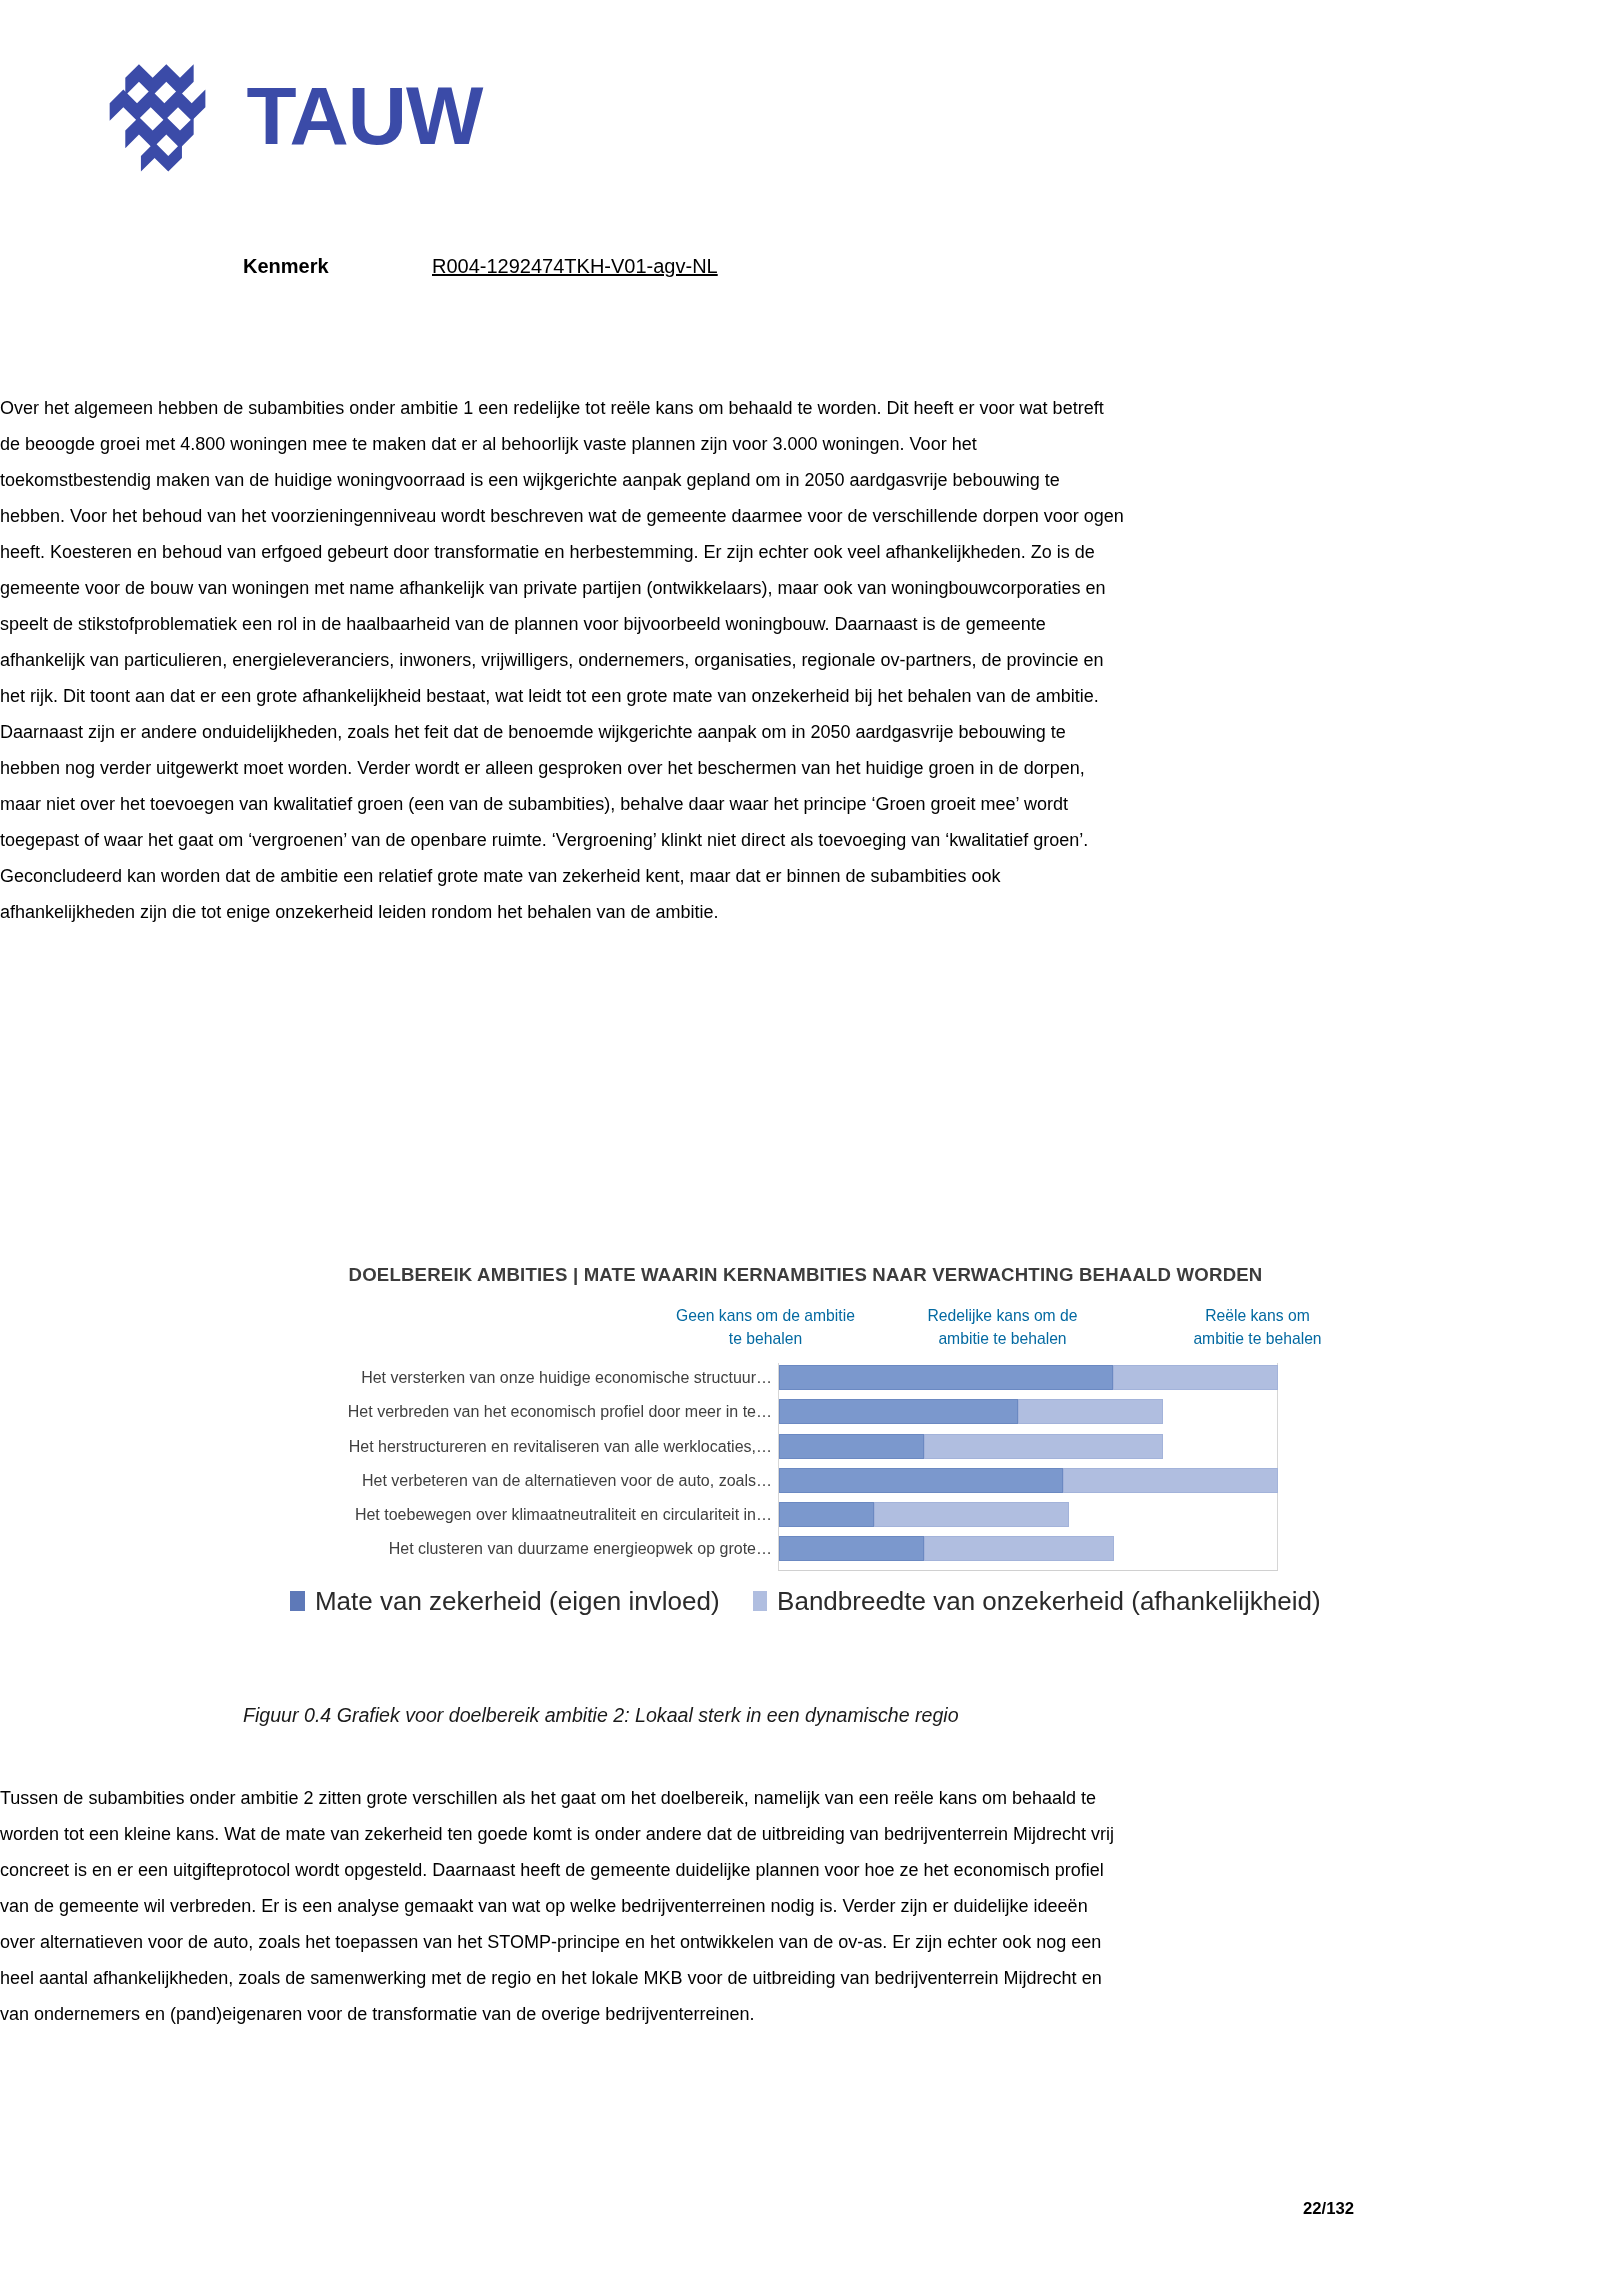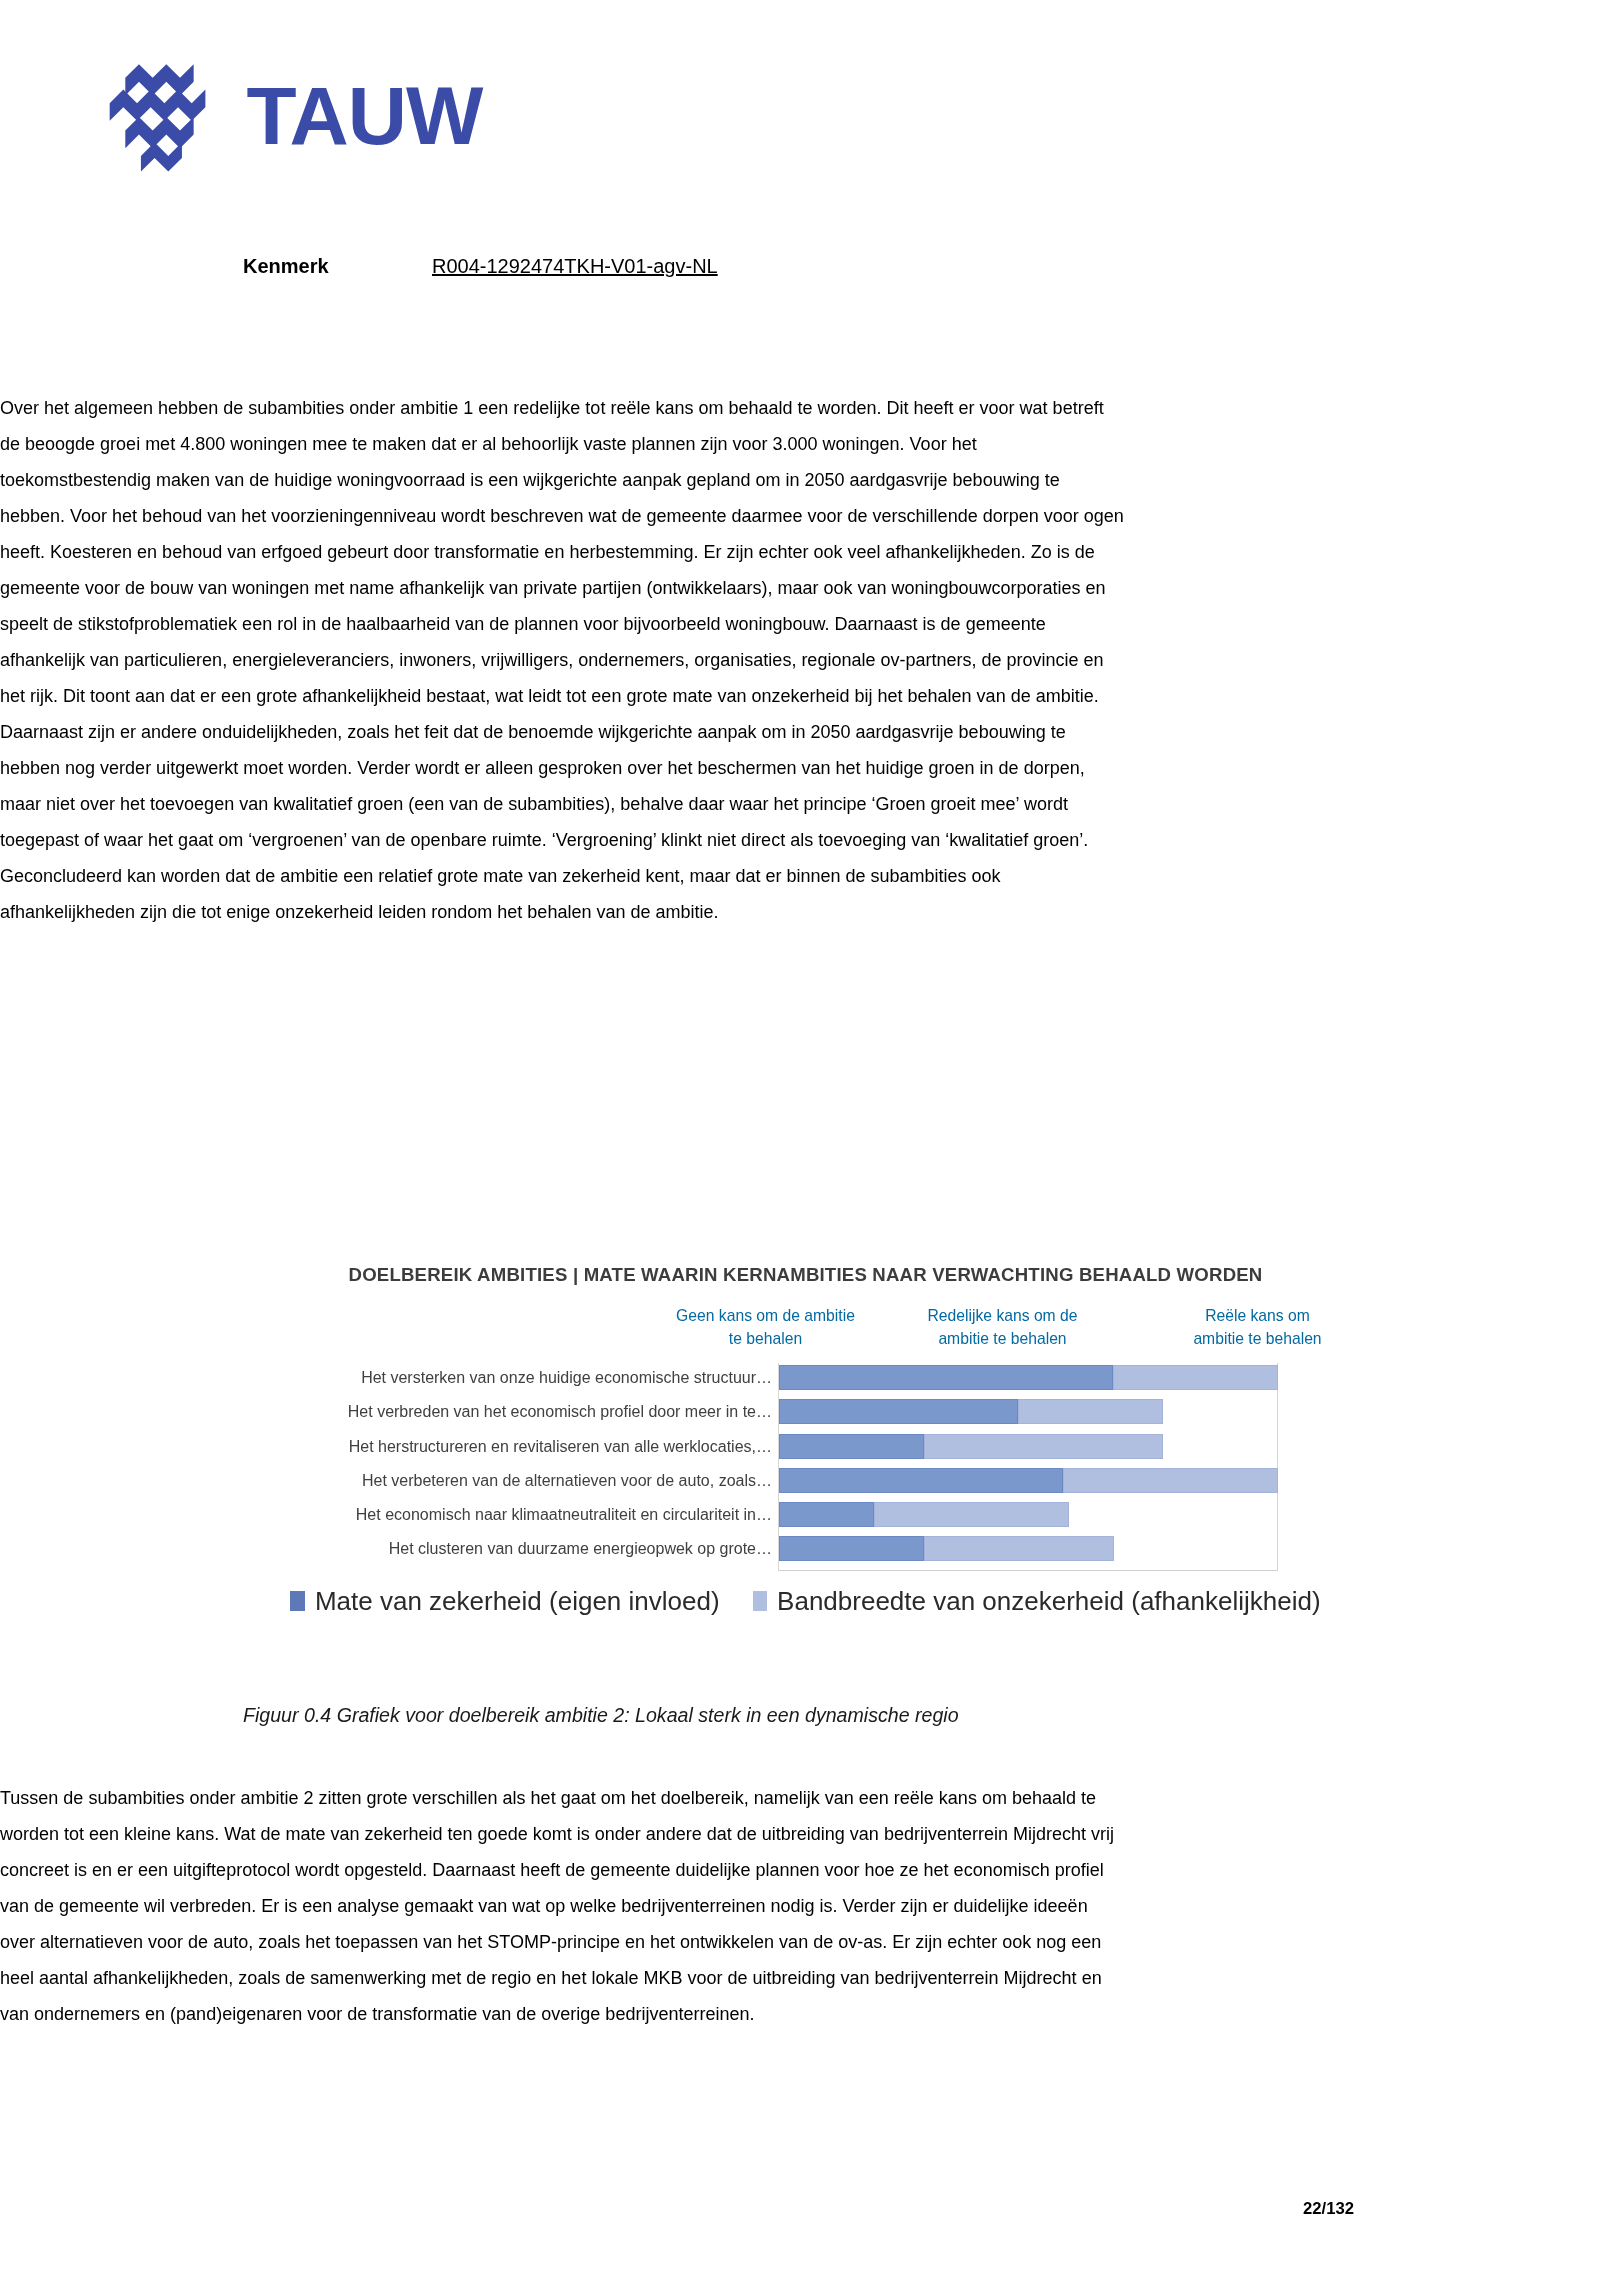--- a/index.html
+++ b/index.html
@@ -309,21 +309,21 @@
             </div>
           </div>
           <div class="bar-row" style="top: 105px;">
             <div class="bar-label">Het verbeteren van de alternatieven voor de auto, zoals…</div>
             <div class="bar-track">
               <div class="seg-dark" style="width: 284px;"></div>
               <div class="seg-light" style="width: 215px;"></div>
             </div>
           </div>
           <div class="bar-row" style="top: 139px;">
-            <div class="bar-label">Het economisch naar klimaatneutraliteit en circulariteit in…</div>
+            <div class="bar-label">Het toebewegen over klimaatneutraliteit en circulariteit in…</div>
             <div class="bar-track">
               <div class="seg-dark" style="width: 95px;"></div>
               <div class="seg-light" style="width: 195px;"></div>
             </div>
           </div>
           <div class="bar-row" style="top: 173px;">
             <div class="bar-label">Het clusteren van duurzame energieopwek op grote…</div>
             <div class="bar-track">
               <div class="seg-dark" style="width: 145px;"></div>
               <div class="seg-light" style="width: 190px;"></div>

